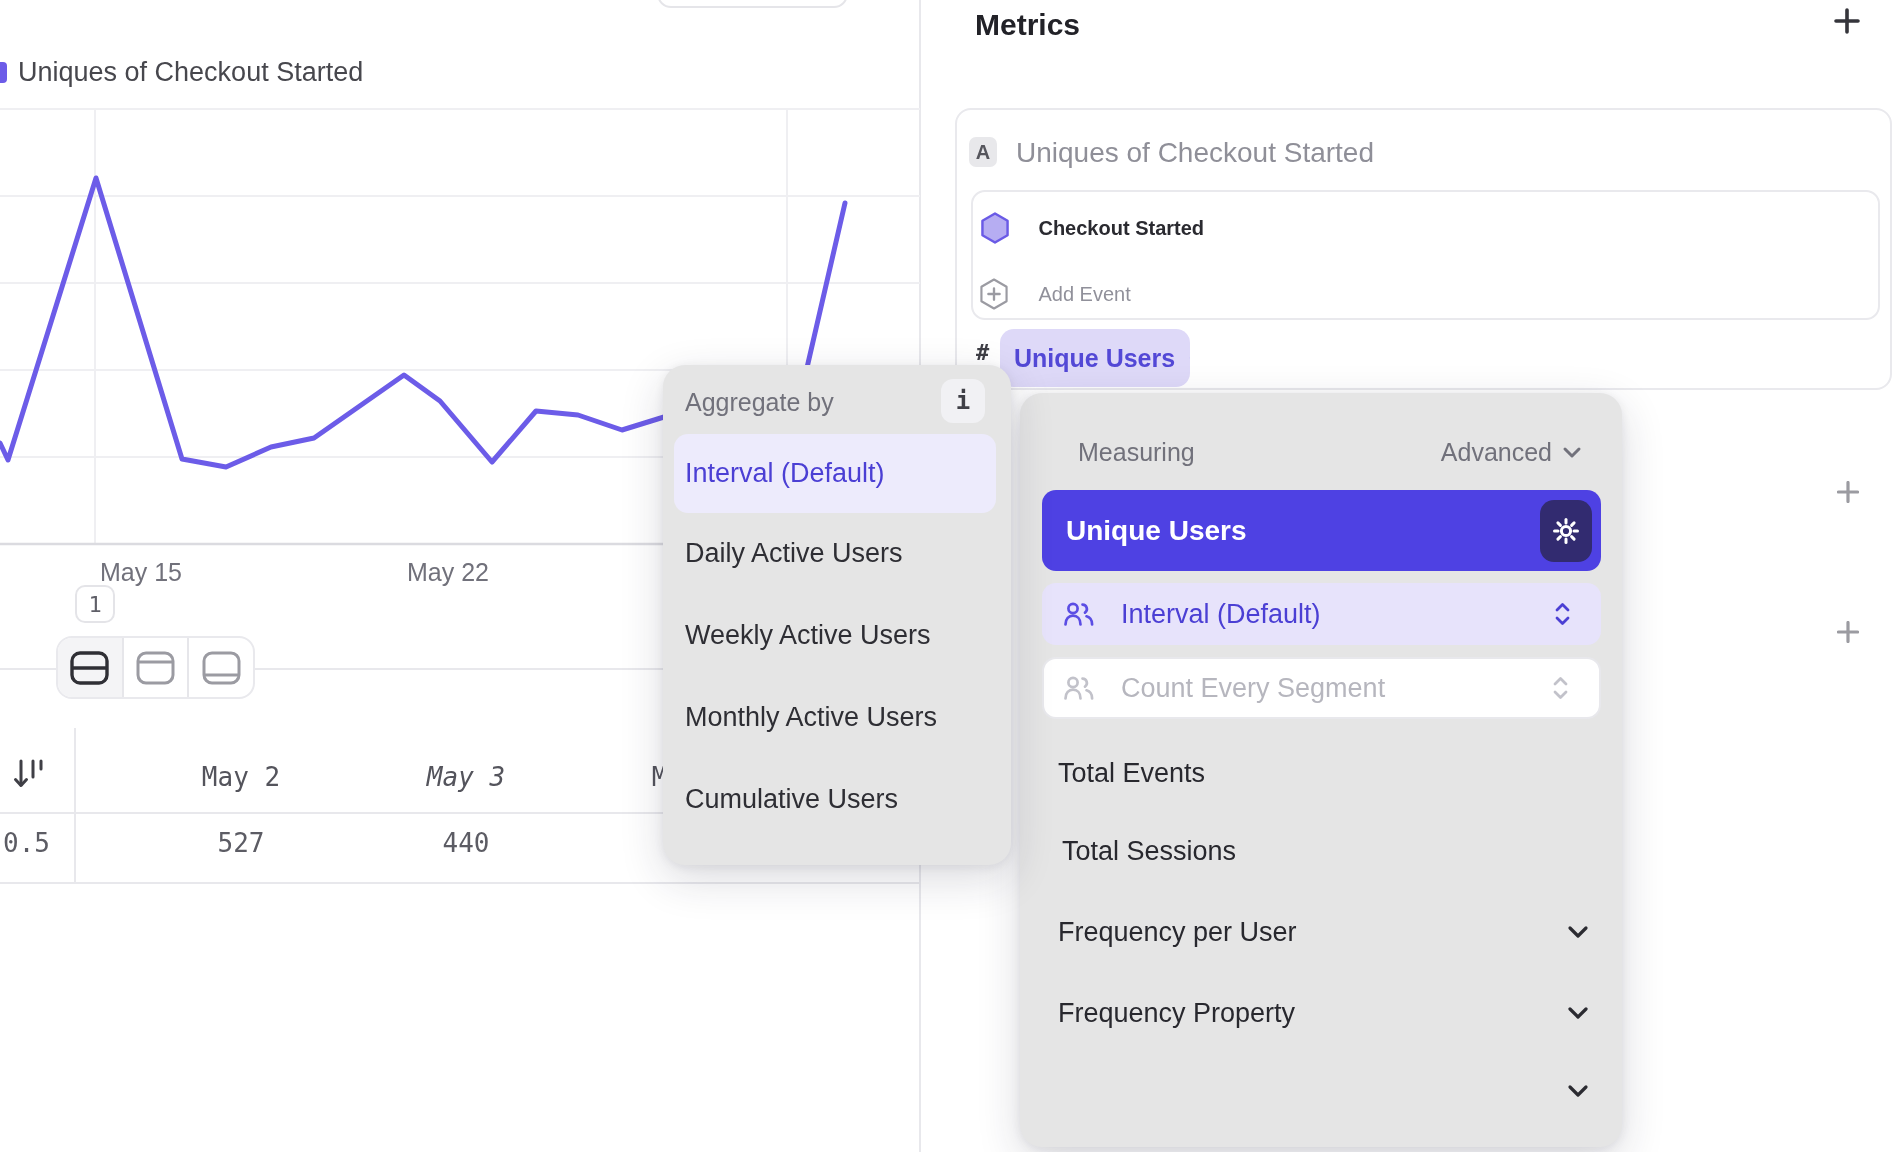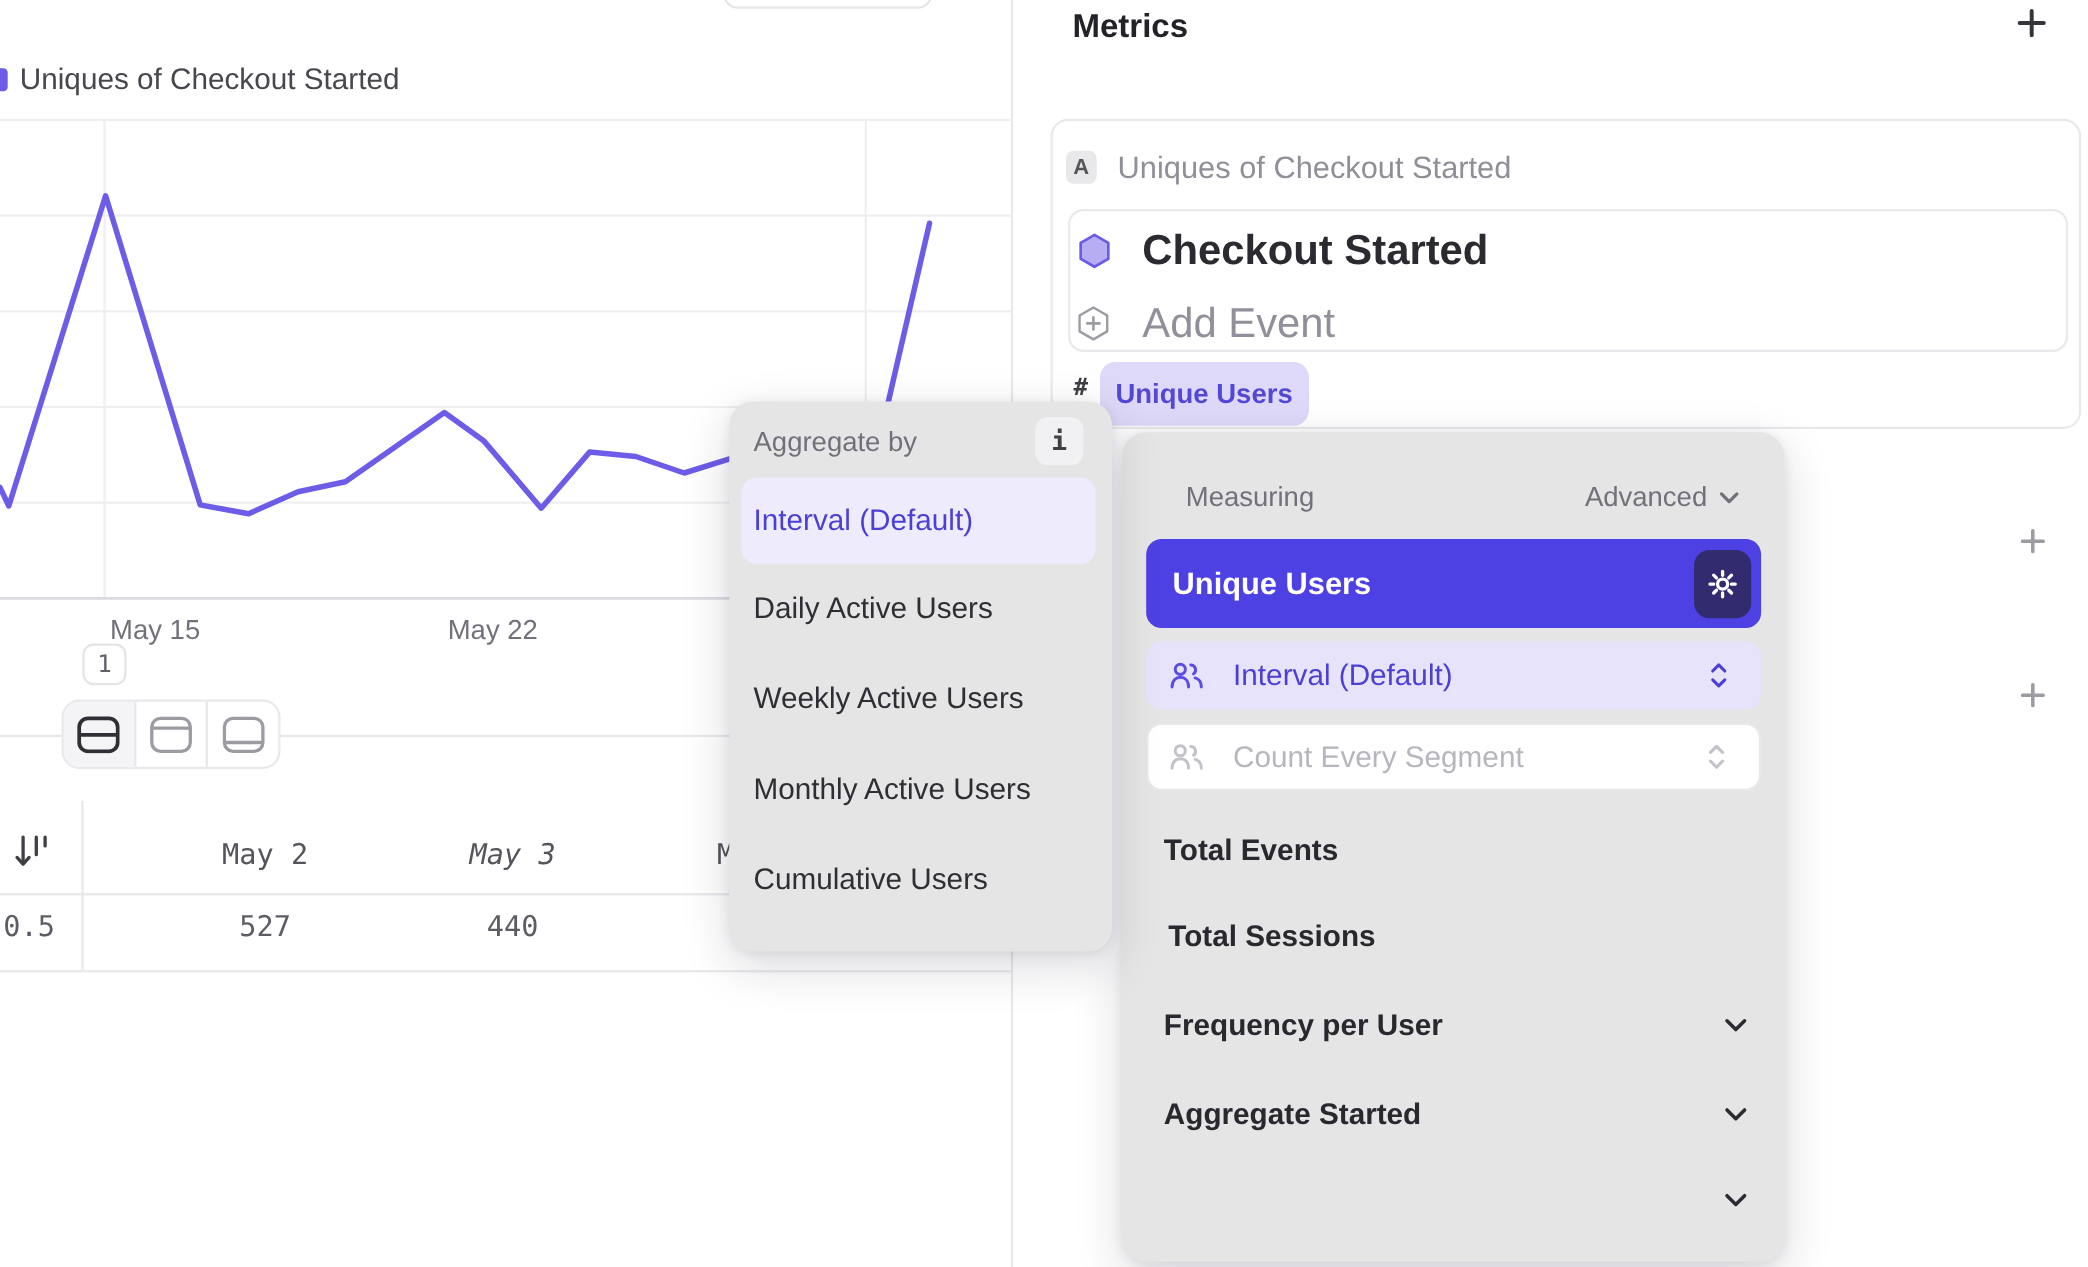--- a/index.html
+++ b/index.html
@@ -49,32 +49,32 @@
 
   
   .metrics-title{left:975px;top:8px;font-size:30px;font-weight:bold;color:#222228;line-height:34px;}
   .metric-card{left:955px;top:108px;width:937px;height:282px;border:2px solid #E9E9ED;
                border-radius:16px;background:#fff;box-sizing:border-box;}
   .badge-a{left:12px;top:27px;width:28px;height:30px;border-radius:7px;background:#E8E8EB;
            display:flex;align-items:center;justify-content:center;font-size:20px;font-weight:bold;color:#55555C;}
   .card-title{left:59px;top:28px;font-size:28px;color:#8F8F98;line-height:30px;cursor:text;}
   .inner-card{left:14px;top:80px;width:909px;height:130px;border:2px solid #E9E9ED;border-radius:14px;
               box-sizing:border-box;background:#fff;}
-  .ev-label{font-size:38px;line-height:34px;}
+  .ev-label{font-size:20px;line-height:34px;}
   .hash{left:976px;top:340px;font-size:22px;font-weight:bold;color:#3F3F46;line-height:26px;z-index:5;}
   .chip{left:1000px;top:329px;width:190px;height:58px;border-radius:14px;background:#DED9F8;
         display:flex;align-items:center;cursor:pointer;z-index:5;}
   .chip span{margin-left:14px;font-size:25px;font-weight:600;color:#5348D6;}
   .chip svg{margin-left:14px;}
 
   #measuring-popup{left:1020px;top:393px;width:602px;height:754px;z-index:20;}
   .meas-row{left:22px;width:559px;border-radius:14px;box-sizing:border-box;display:flex;
             align-items:center;cursor:pointer;}
   .meas-opt{left:0;width:602px;height:40px;line-height:40px;font-size:27px;color:#28282E;
-            padding-left:38px;box-sizing:border-box;cursor:pointer;font-weight:bold;}
+            padding-left:38px;box-sizing:border-box;cursor:pointer;}
   .gear-btn{position:absolute;right:9px;top:10px;width:52px;height:62px;border-radius:14px;
             background:#322B70;display:flex;align-items:center;justify-content:center;cursor:pointer;}
 </style>
 </head>
 <body>
 
 <div id="app">
 
   <div class="abs divider-v" style="left:919px;top:0;height:1152px;"></div>
 
@@ -254,21 +254,21 @@
       </svg>
       <span class="txt" style="margin-left:25px;font-size:27px;color:#B6B6BE;">Count Every Segment</span>
       <svg width="17" height="28" viewBox="0 0 17 28" style="position:absolute;right:30px;">
         <path d="M3 10 L8.5 4.5 L14 10 M3 18 L8.5 23.5 L14 18" fill="none" stroke="#C2C2CA" stroke-width="2.8" stroke-linecap="round" stroke-linejoin="round"></path>
       </svg>
     </div>
 
     <div class="abs meas-opt txt" style="top:360px;">Total Events</div>
     <div class="abs meas-opt txt" style="top:438px;padding-left:42px;">Total Sessions</div>
     <div class="abs meas-opt txt" style="top:519px;">Frequency per User</div>
-    <div class="abs meas-opt txt" style="top:600px;">Aggregate Started</div>
+    <div class="abs meas-opt txt" style="top:600px;">Frequency Property</div>
 
     <svg class="abs" width="22" height="14" viewBox="0 0 22 14" style="left:547px;top:532px;">
       <path d="M3 3 L11 11 L19 3" fill="none" stroke="#2B2B31" stroke-width="3.2" stroke-linecap="round" stroke-linejoin="round"></path>
     </svg>
     <svg class="abs" width="22" height="14" viewBox="0 0 22 14" style="left:547px;top:613px;">
       <path d="M3 3 L11 11 L19 3" fill="none" stroke="#2B2B31" stroke-width="3.2" stroke-linecap="round" stroke-linejoin="round"></path>
     </svg>
     <svg class="abs" width="22" height="14" viewBox="0 0 22 14" style="left:547px;top:691px;">
       <path d="M3 3 L11 11 L19 3" fill="none" stroke="#2B2B31" stroke-width="3.2" stroke-linecap="round" stroke-linejoin="round"></path>
     </svg>

